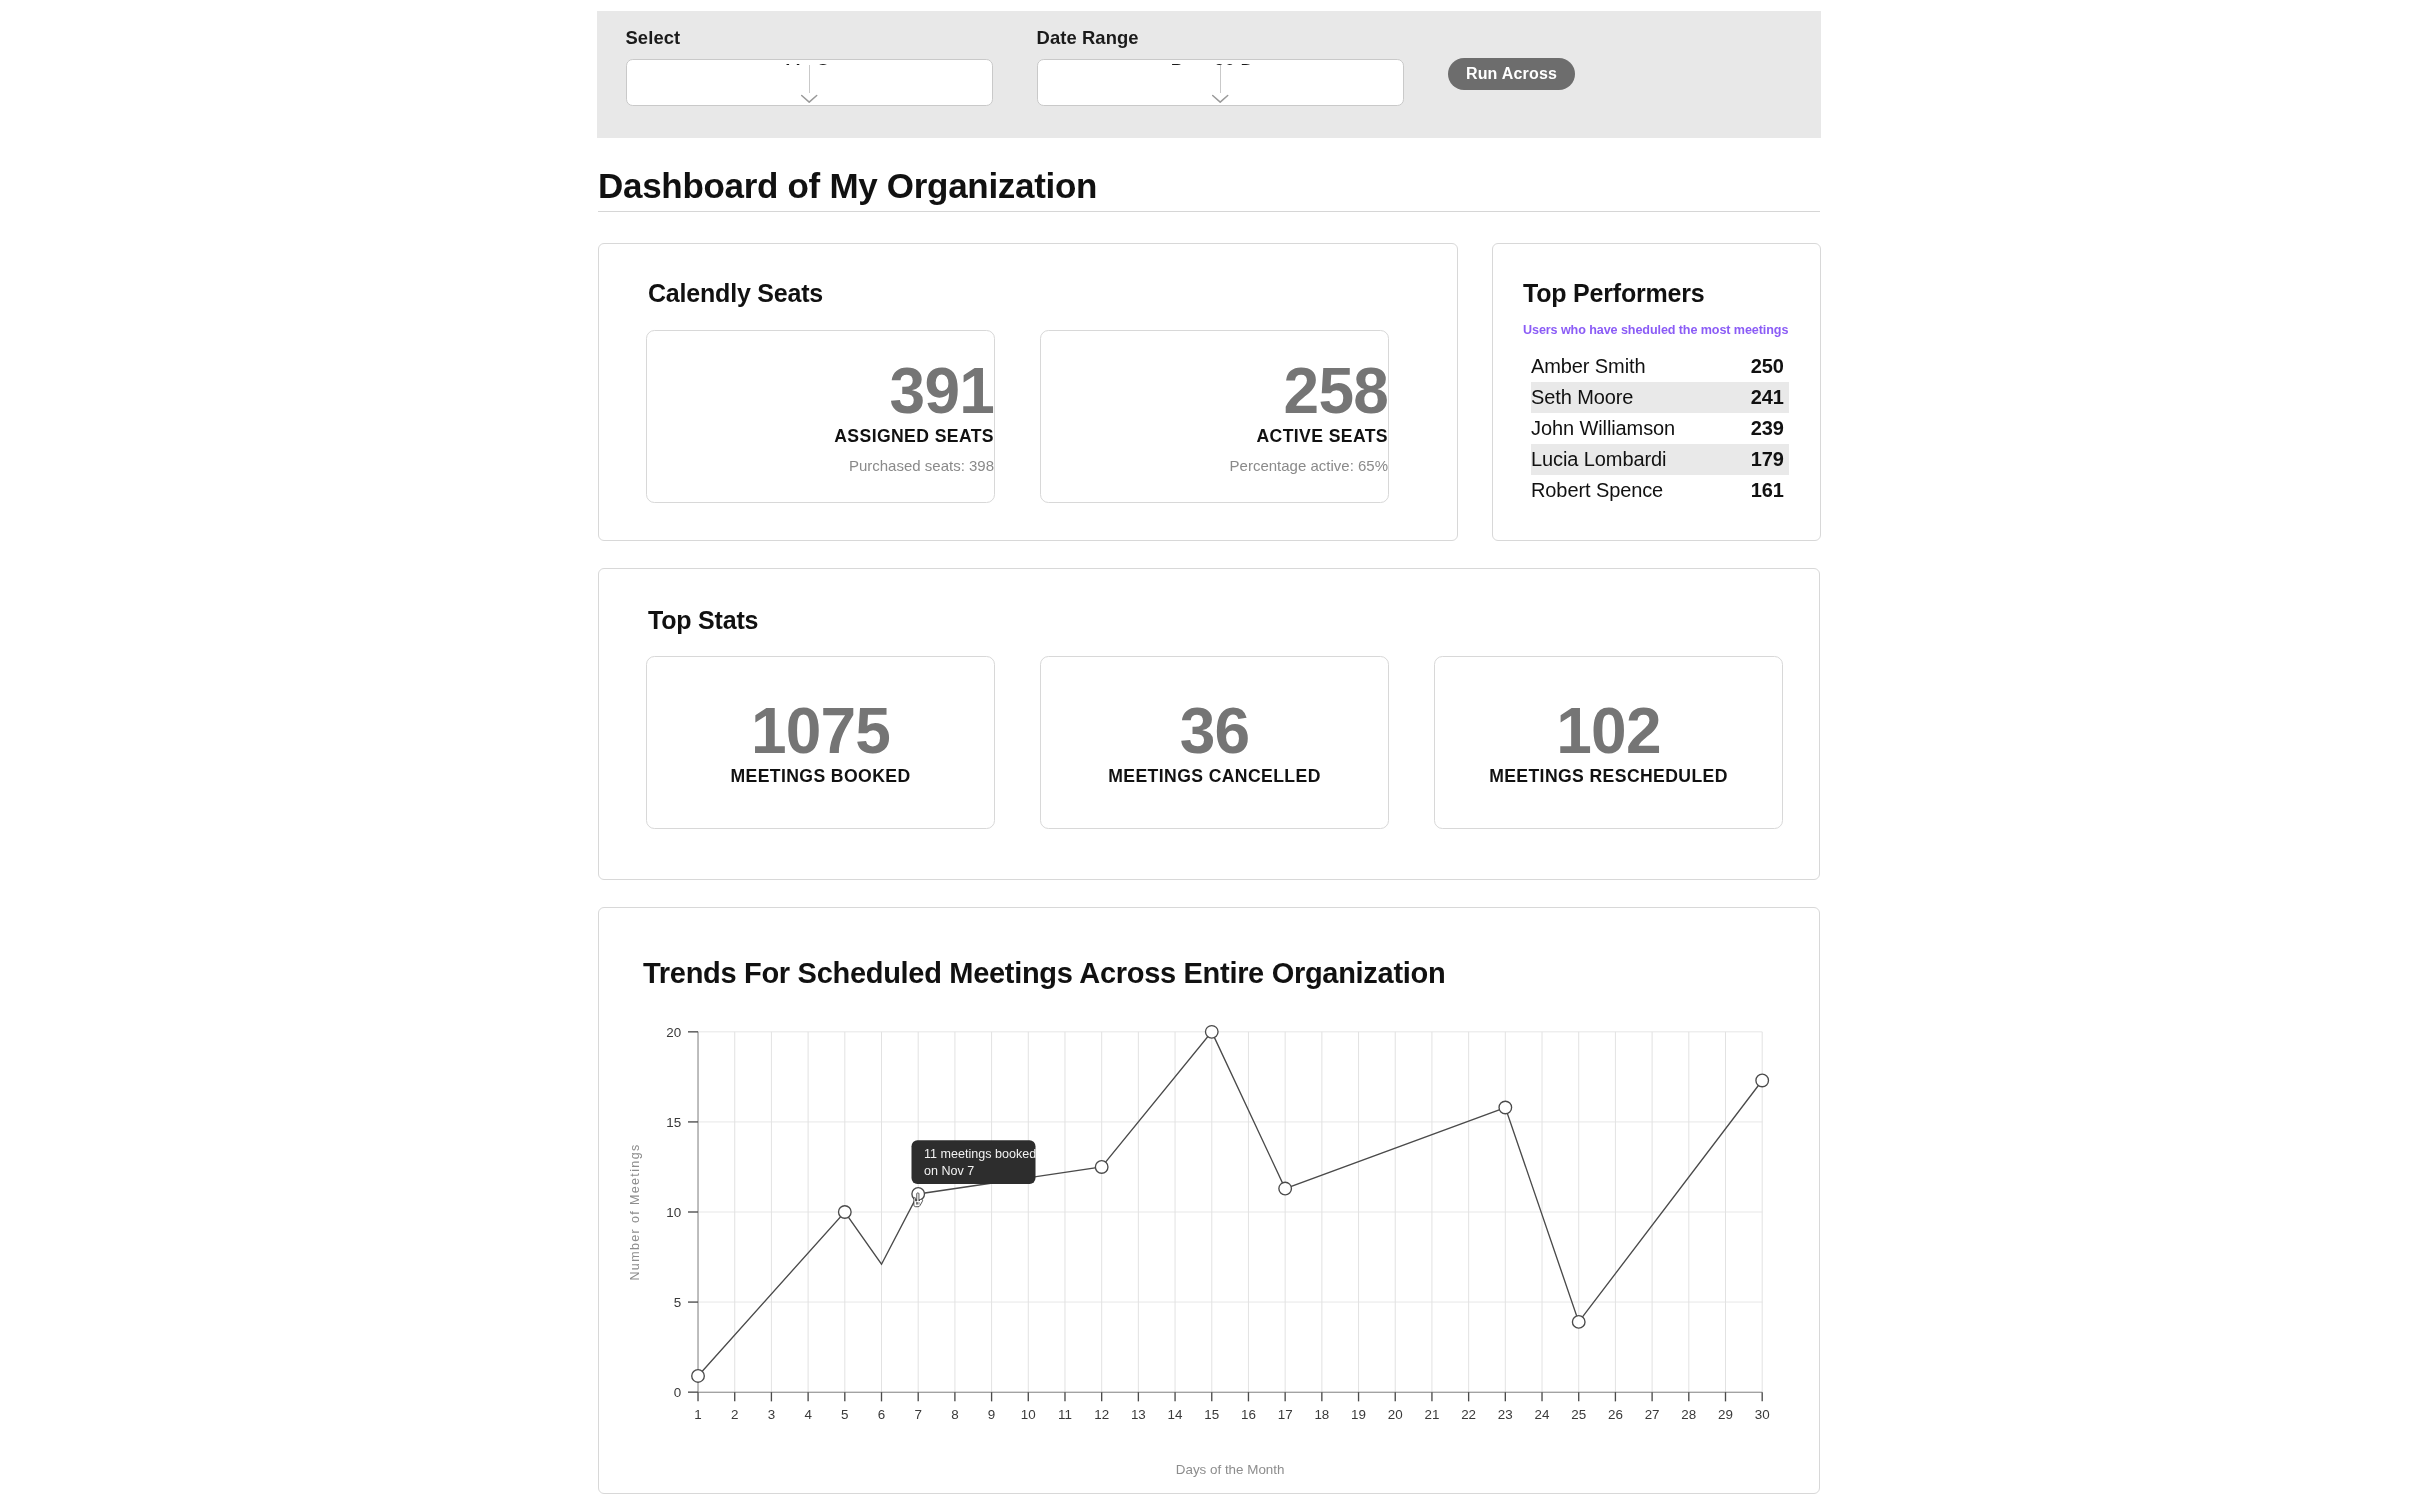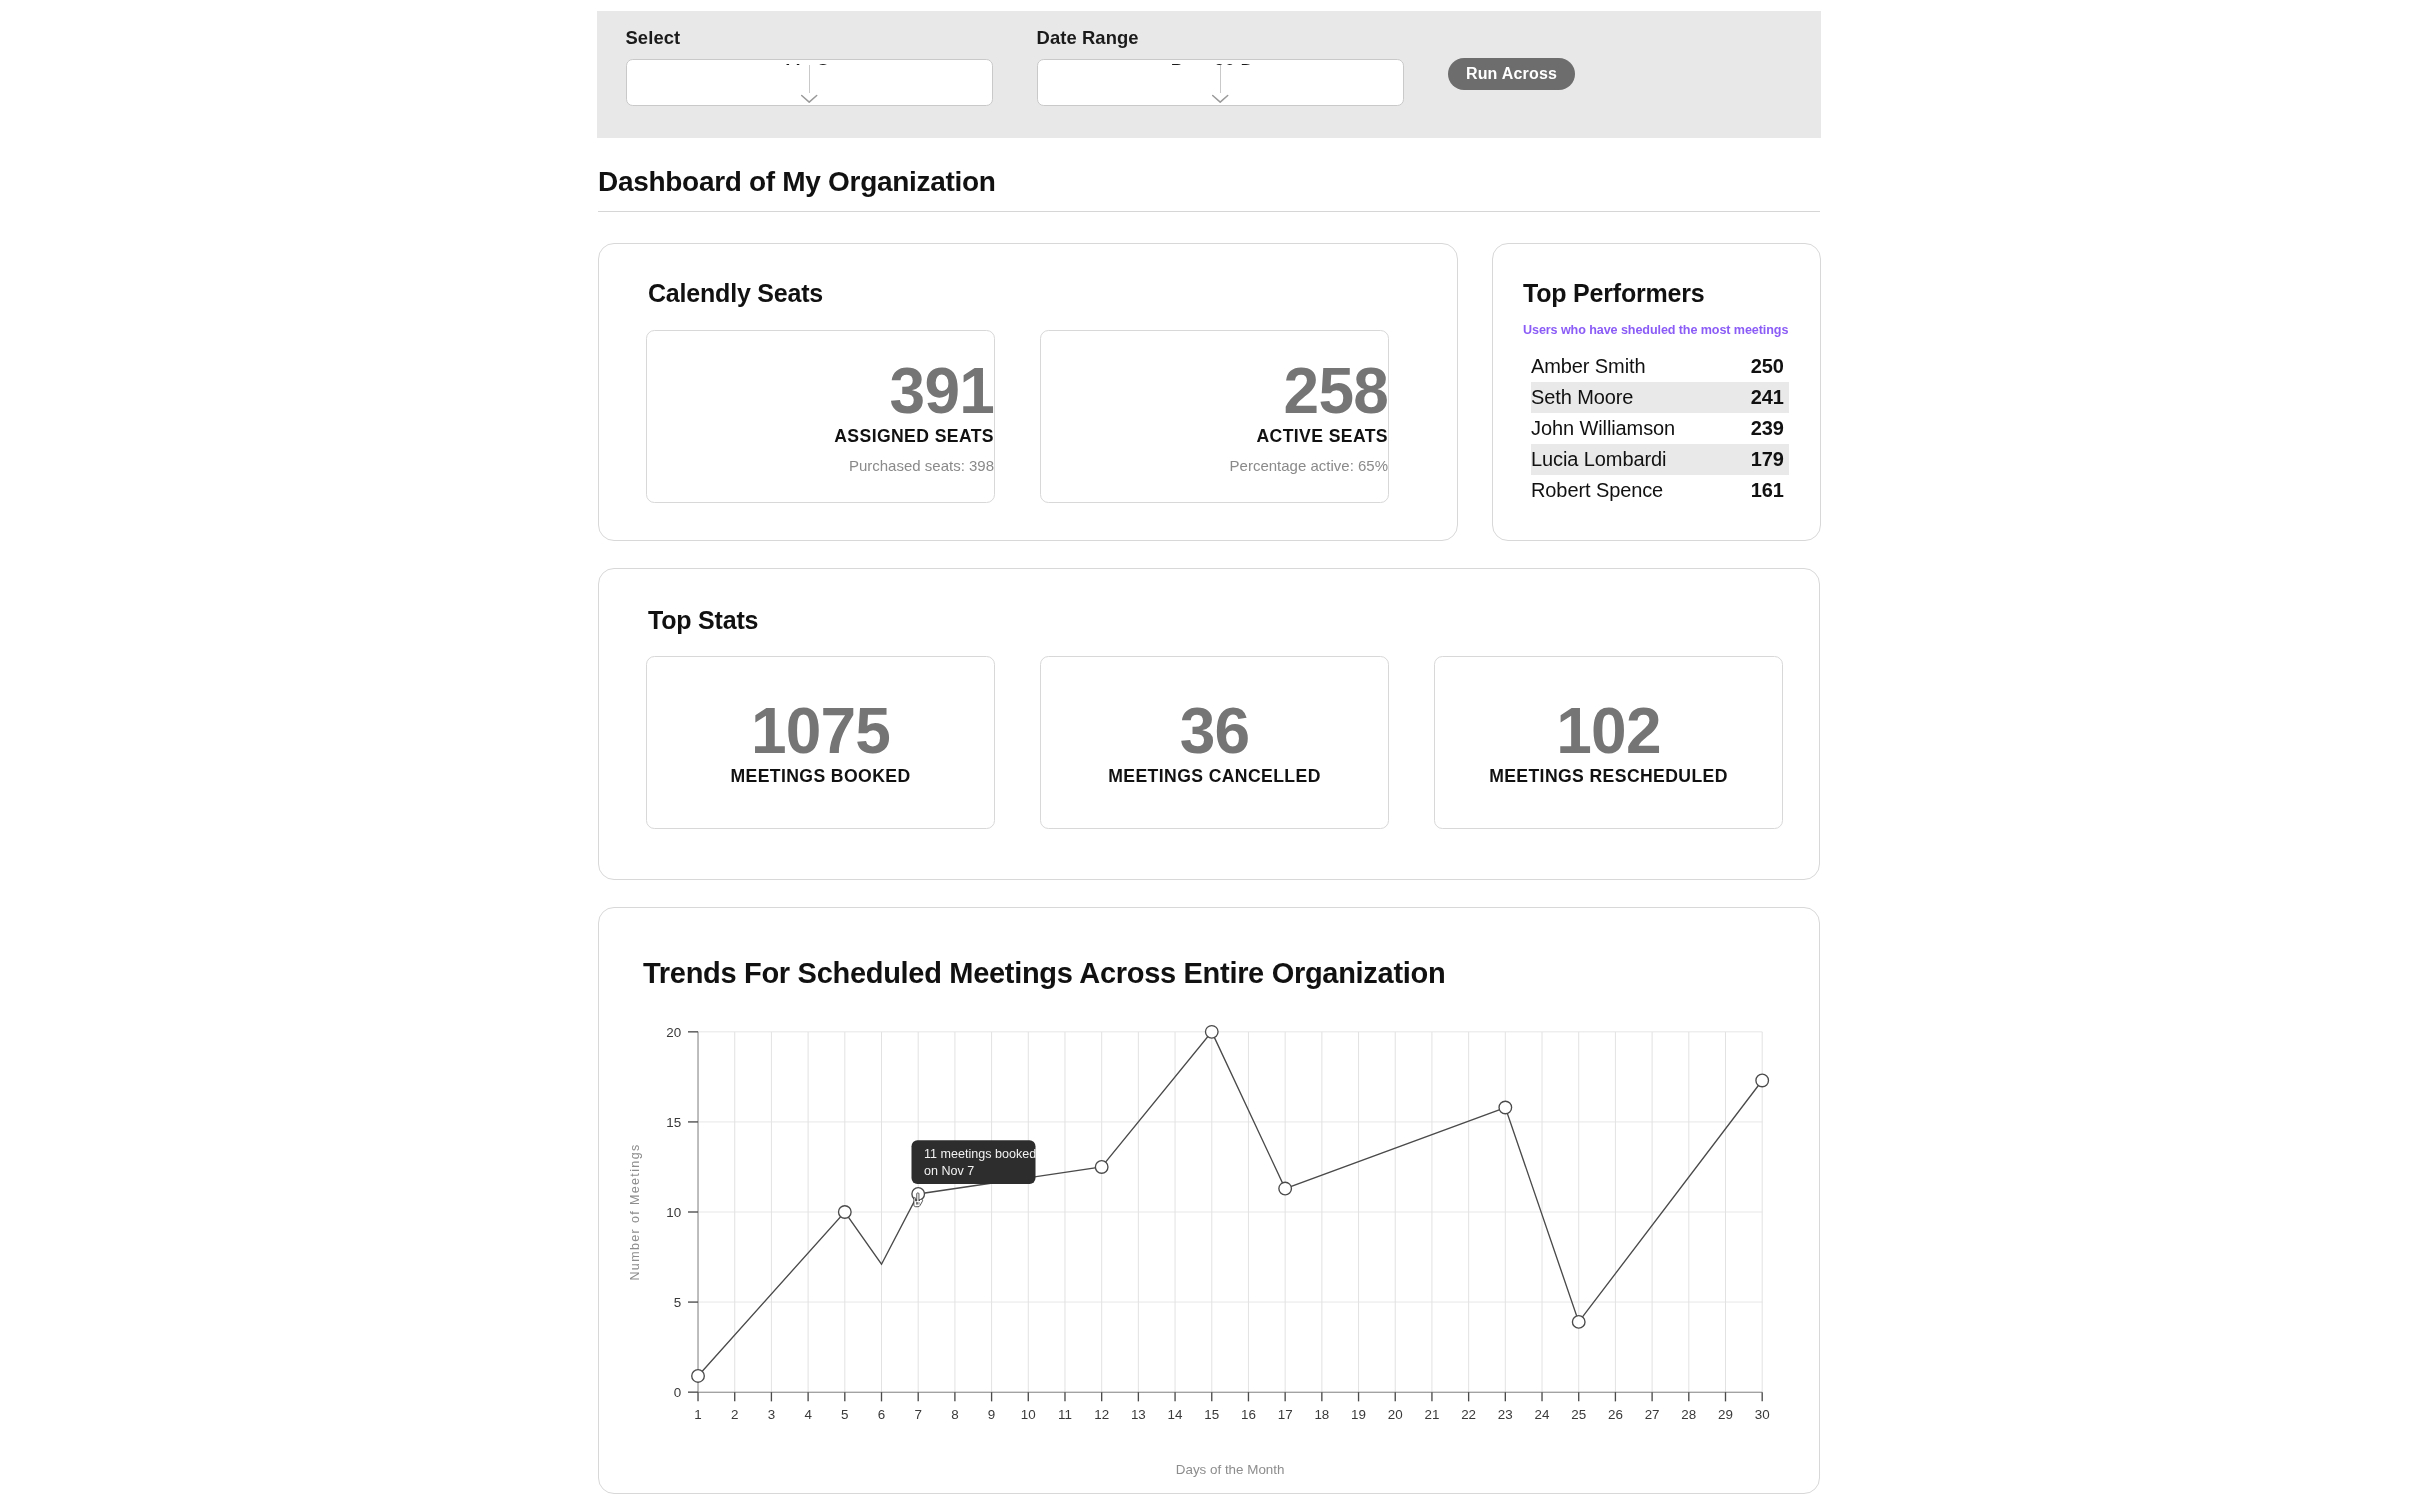--- a/index.html
+++ b/index.html
@@ -94,40 +94,40 @@
     cursor: pointer;
     letter-spacing: 0.2px;
     white-space: nowrap;
   }
 
   
   .page-title {
     position: absolute;
     left: 598px;
     top: 166px;
-    font-size: 28px;
+    font-size: 35px;
     font-weight: bold;
     letter-spacing: -0.3px;
     color: #111111;
   }
   .title-rule {
     position: absolute;
     left: 598px;
     top: 211px;
     width: 1222px;
     height: 0.8px;
     background: #d6d6d6;
   }
 
   
   .card {
     position: absolute;
     background: #ffffff;
     border: 0.8px solid #d8d8d8;
-    border-radius: 16px;
+    border-radius: 6px;
     box-sizing: border-box;
   }
   .card-title {
     font-size: 25px;
     font-weight: bold;
     letter-spacing: -0.2px;
     color: #111111;
   }
 
   

